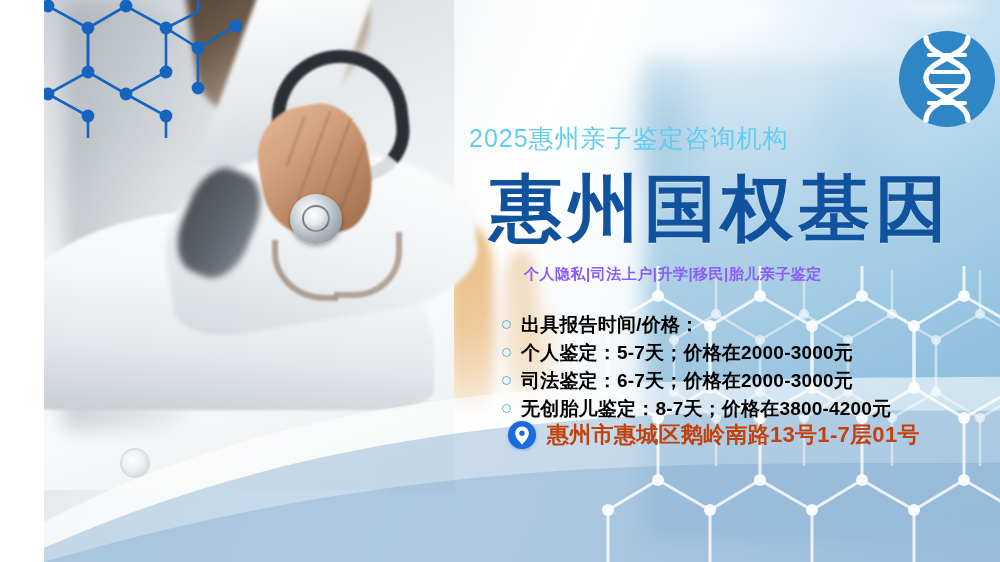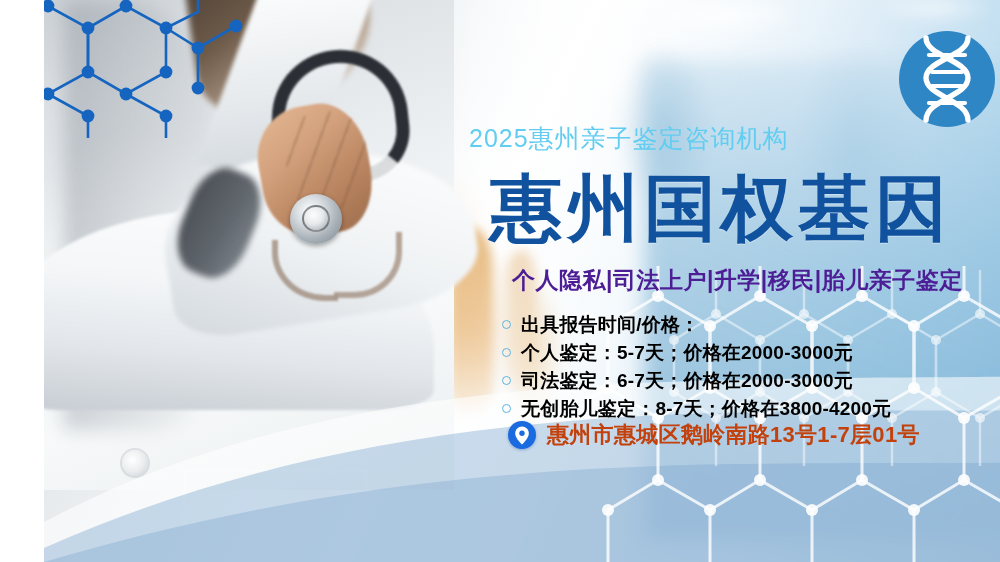--- a/index.html
+++ b/index.html
@@ -280,24 +280,24 @@
     line-height: 1;
     font-weight: 700;
     color: #11529e;
     letter-spacing: 5px;
     white-space: nowrap;
     text-shadow: 0 1px 0 rgba(255,255,255,.35);
     text-align: center;
   }
   .services {
     position: absolute;
-    left: 48px; top: 265px;
-    font-size: 23px;
+    left: 60px; top: 265px;
+    font-size: 15px;
     font-weight: 700;
-    color: #4c1d95;
+    color: #8b5cf6;
     letter-spacing: .5px;
     white-space: nowrap;
   }
   .bullets {
     position: absolute;
     left: 38px; top: 312px;
     width: 500px;
   }
   .bullet-row {
     display: flex;

